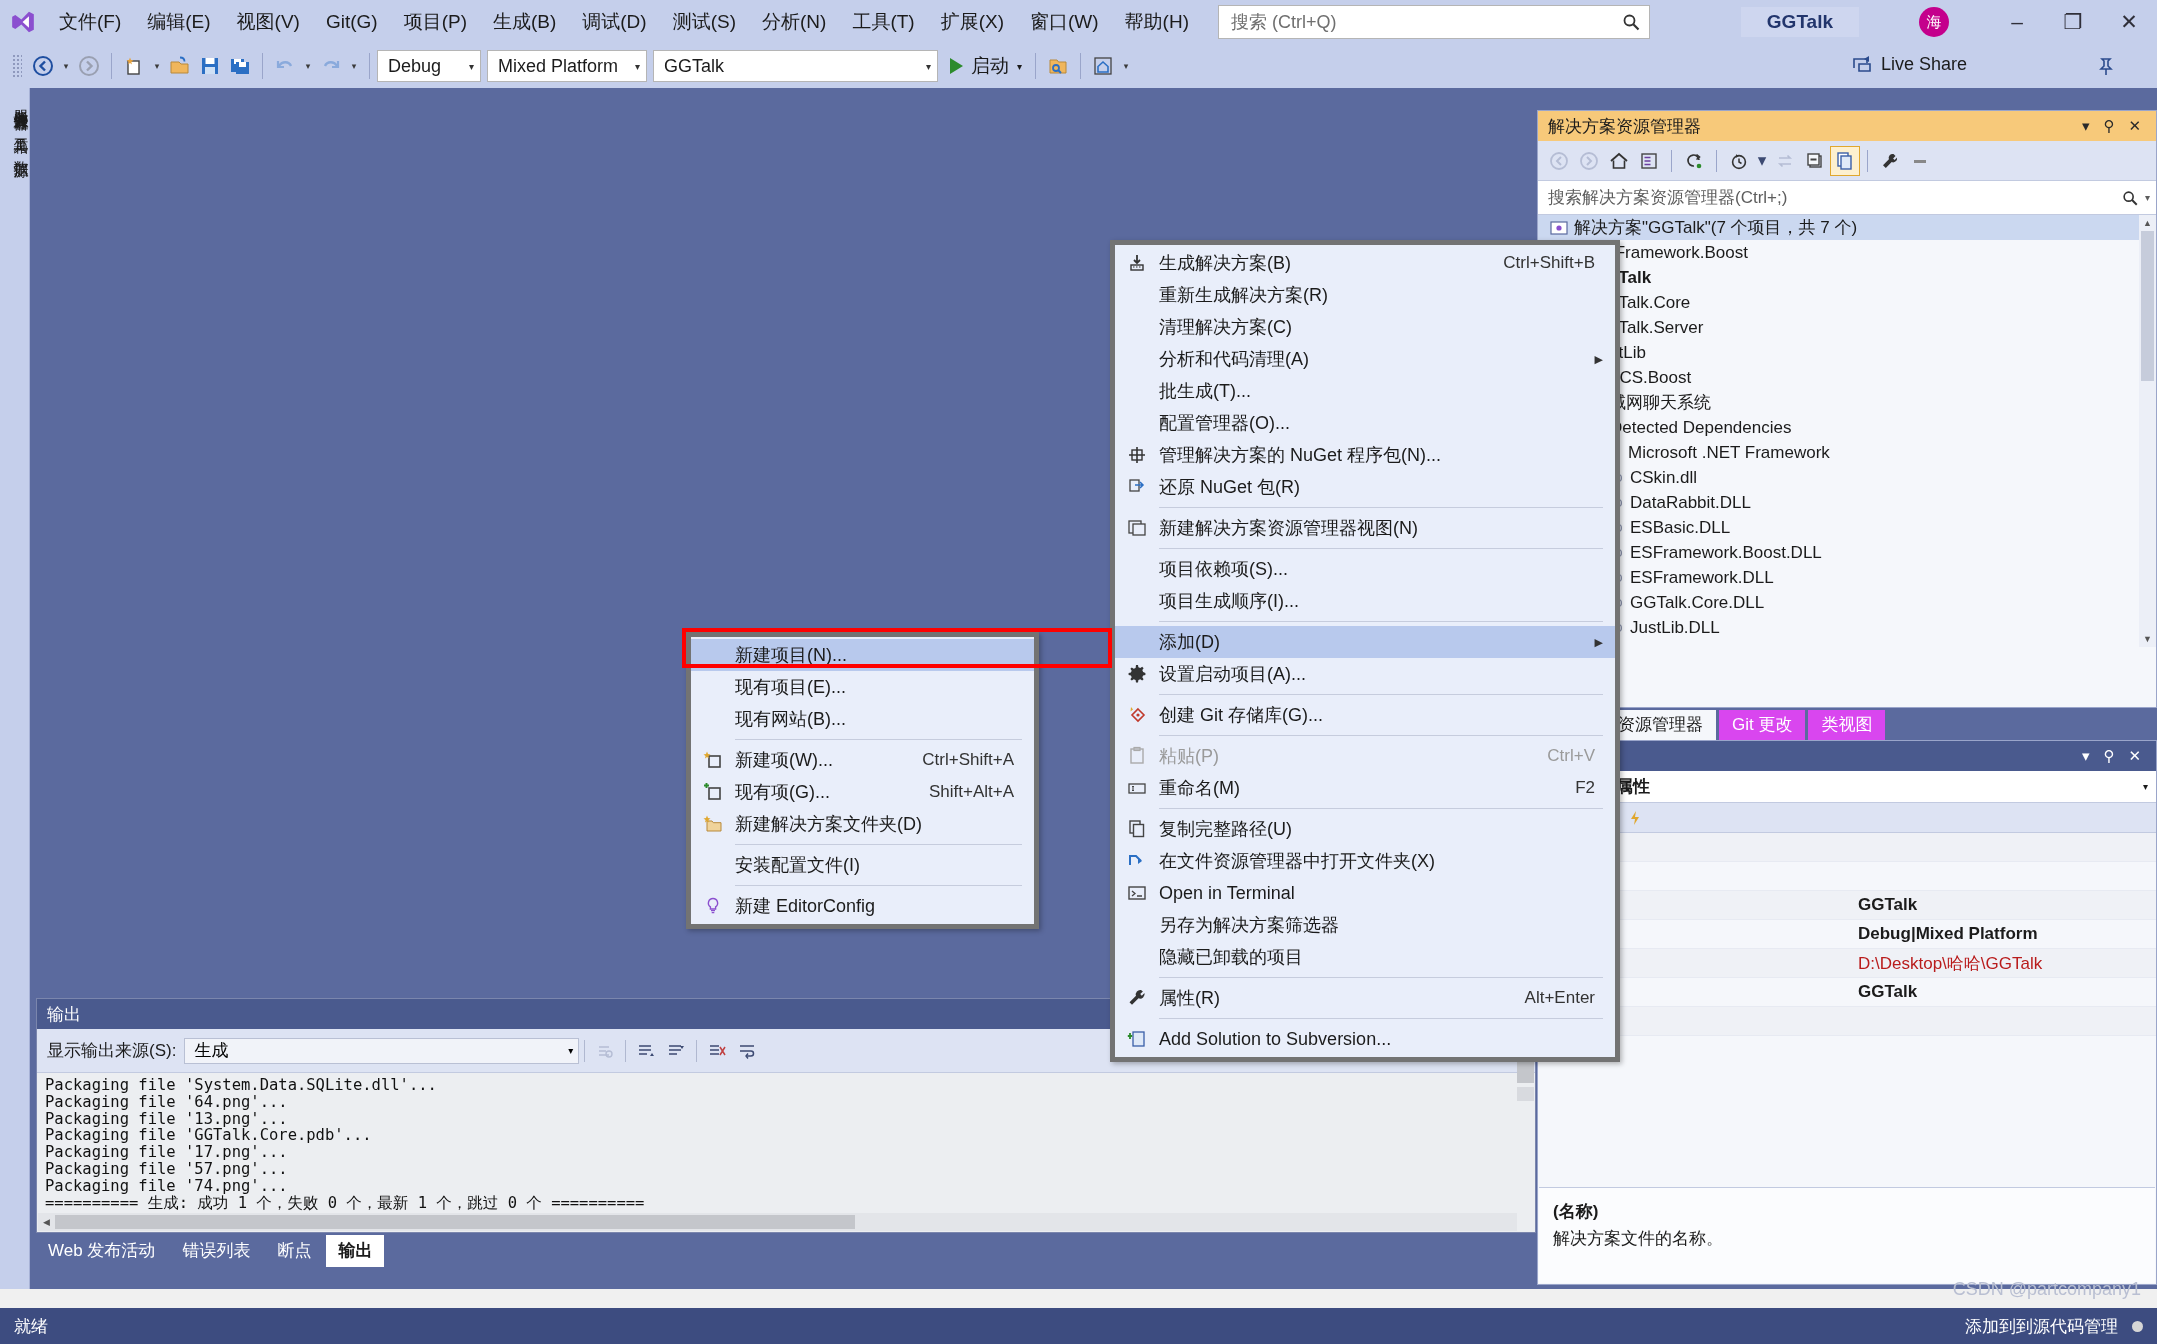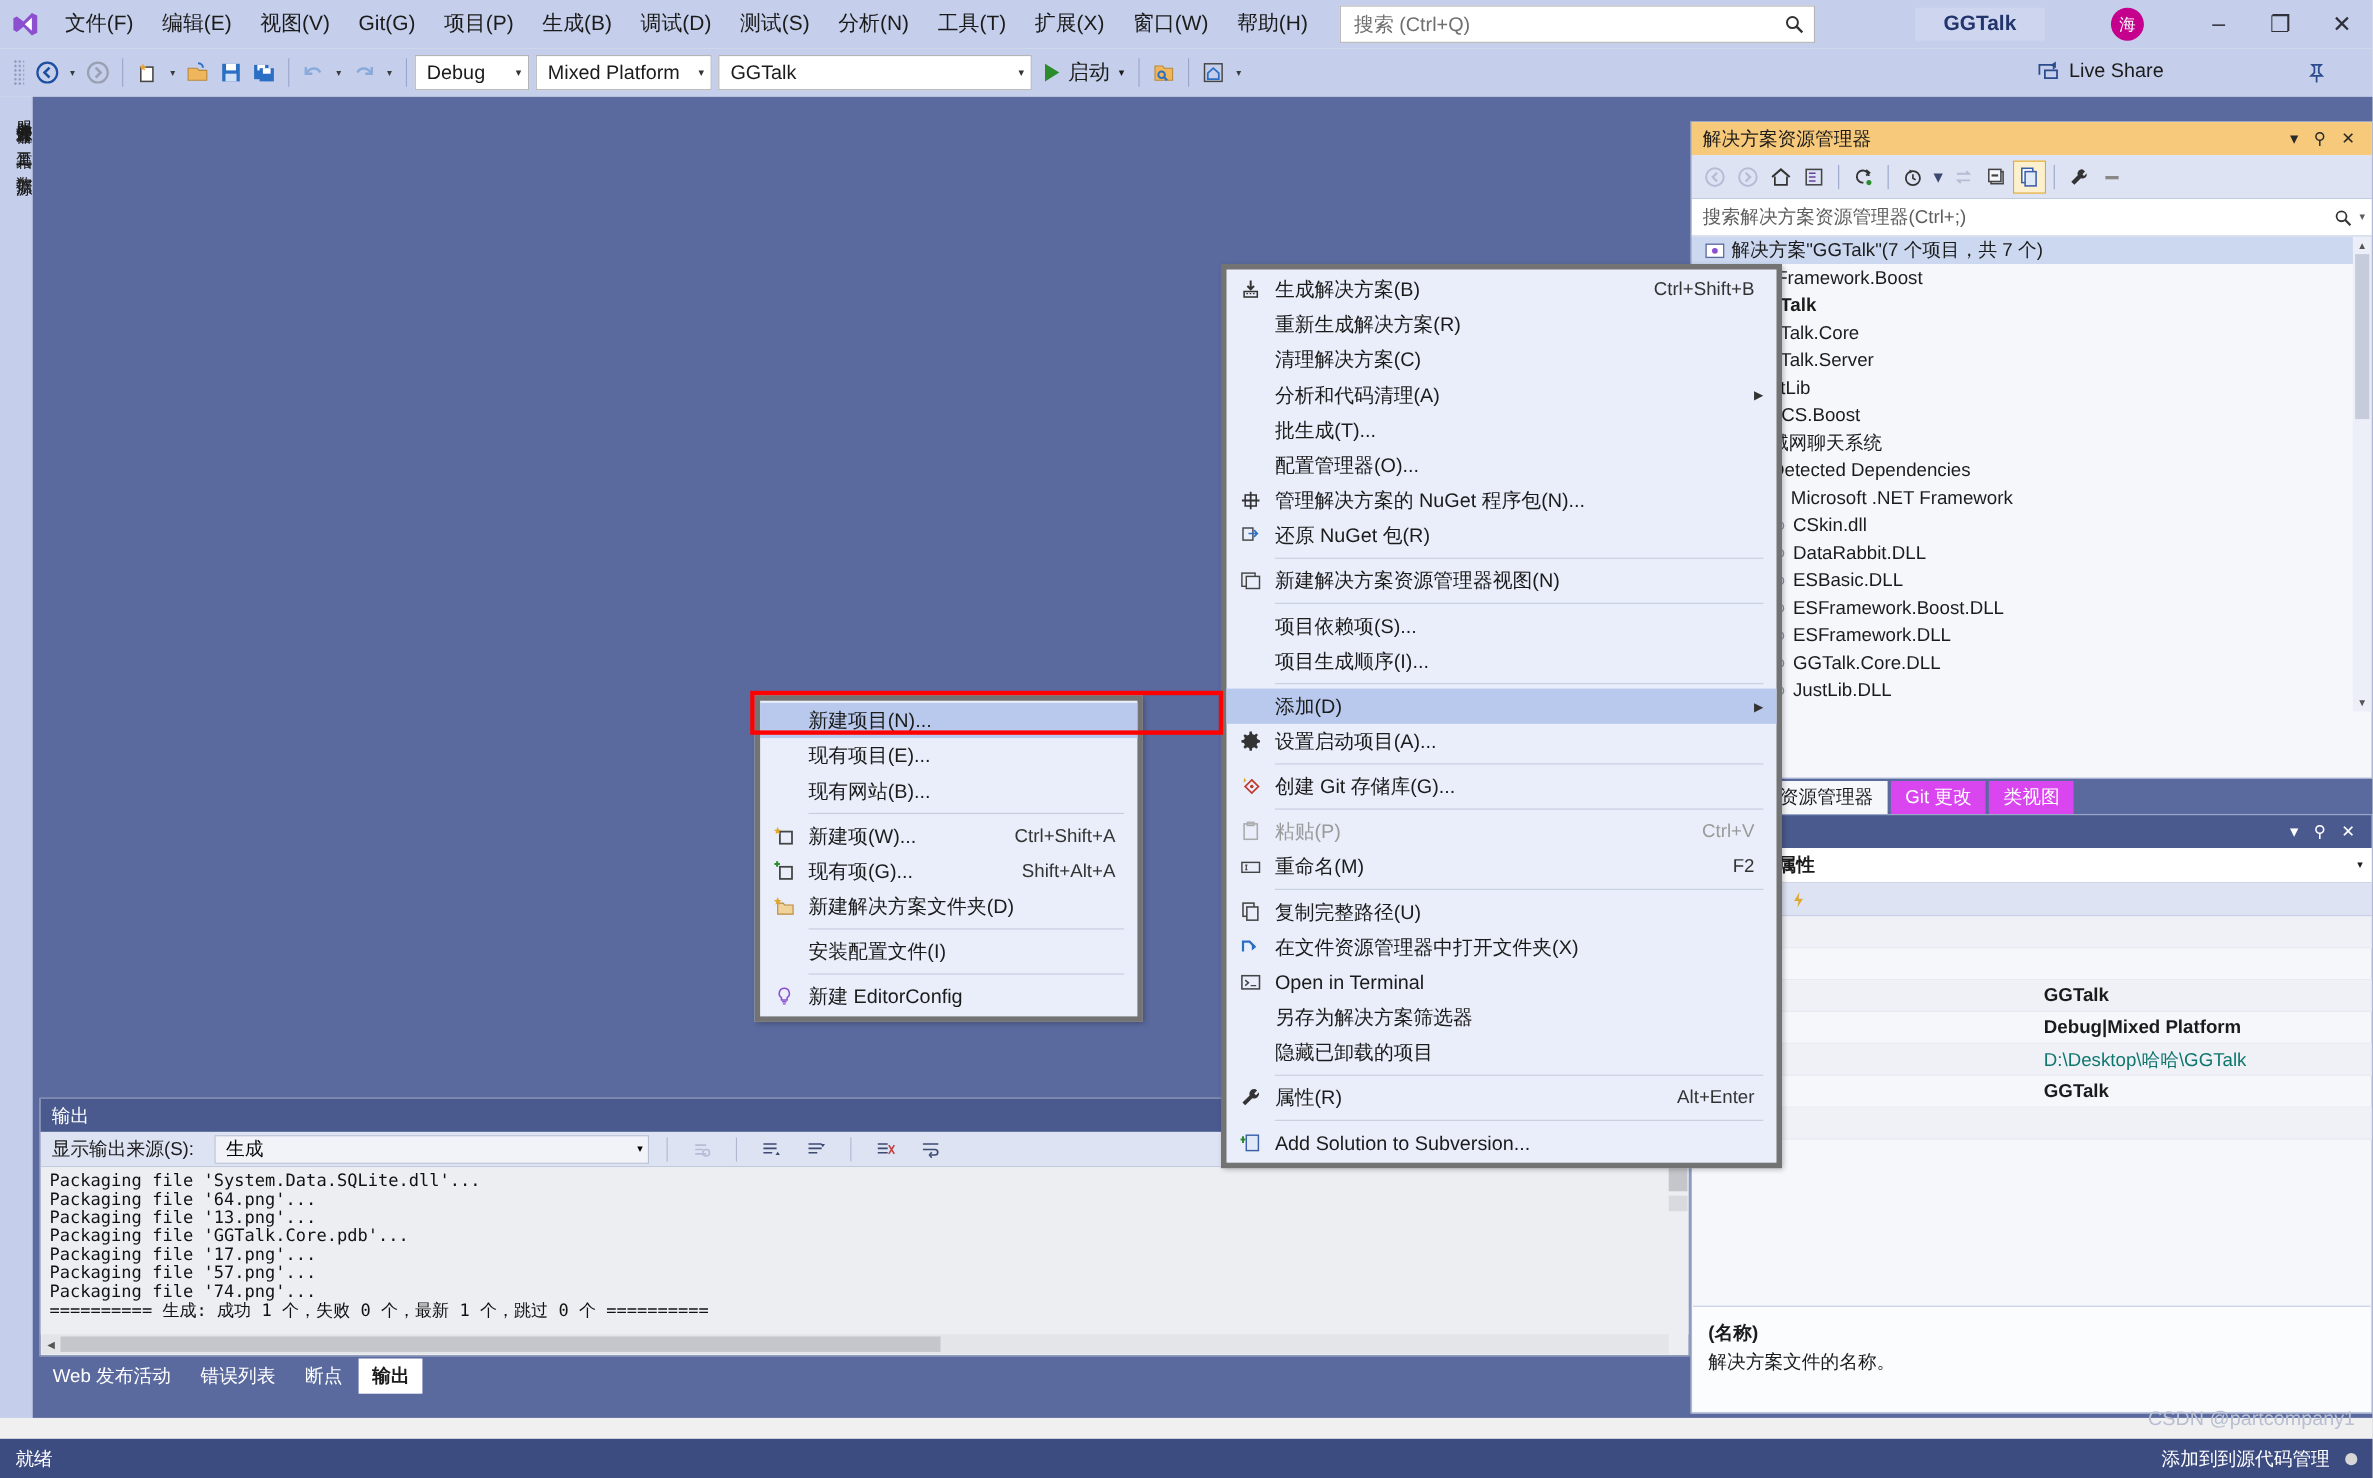--- a/index.html
+++ b/index.html
@@ -191,40 +191,40 @@
     padding-left: 6px; border-bottom: 1px solid #c2cae0;
   }
   .props-tb .pb { width: 26px; height: 24px; display: flex;
     align-items: center; justify-content: center; font-size: 14px; color: #3c4a72; }
   .props-grid { font-size: 17px; }
   .prow { display: flex; height: 29px; align-items: center; border-bottom: 1px solid #e7eaf2; }
   .prow.alt { background: #eff1f6; }
   .prow .pk { width: 310px; padding-left: 10px; color: #1b1b1b; overflow: hidden; white-space: nowrap;}
   .prow .pv { flex: 1; padding-left: 10px; font-weight: bold; color: #1b1b1b;
               overflow: hidden; white-space: nowrap; }
-  .prow .pv.gray { font-weight: normal; color: #0f766e; }
+  .prow .pv.gray { font-weight: normal; color: #b91c1c; }
   .props-desc {
     position: absolute; left: 1px; right: 1px; bottom: 1px; height: 96px;
     background: #fbfcfe; border-top: 1px solid #c2cae0; padding: 12px 14px;
     font-size: 17px; color: #1b1b1b;
   }
   .props-desc .dt { font-weight: bold; margin-bottom: 4px; }
 
   
   .output {
     position: absolute; left: 36px; top: 998px; width: 1500px; height: 235px;
     background: #eceef1; border: 1px solid #7b86ad;
   }
   .out-title {
     height: 30px; background: #4a5a8e; color: #fff; font-size: 17px;
     display: flex; align-items: center; padding-left: 10px;
   }
   .out-toolbar {
-    height: 32px; background: #dde3f3; display: flex; align-items: center;
-    padding: 0 6px; border-bottom: 1px solid #c2cae0; gap: 11px;
+    height: 44px; background: #dde3f3; display: flex; align-items: center;
+    padding: 0 6px; border-bottom: 1px solid #c2cae0;
   }
   .out-toolbar .lbl { font-size: 17px; color: #1b1b1b; margin: 0 8px 0 4px; }
   .out-combo {
     width: 395px; height: 26px; background: #f1f3f9; border: 1px solid #b9c0d4;
     display: flex; align-items: center; padding: 0 5px 0 9px; font-size: 17px;
   }
   .out-combo .ov { flex: 1; }
   .out-combo .oa { font-size: 10px; }
   .out-tb { width: 30px; height: 26px; display: flex; align-items: center;
     justify-content: center; color: #3c4a72; font-size: 15px; }

